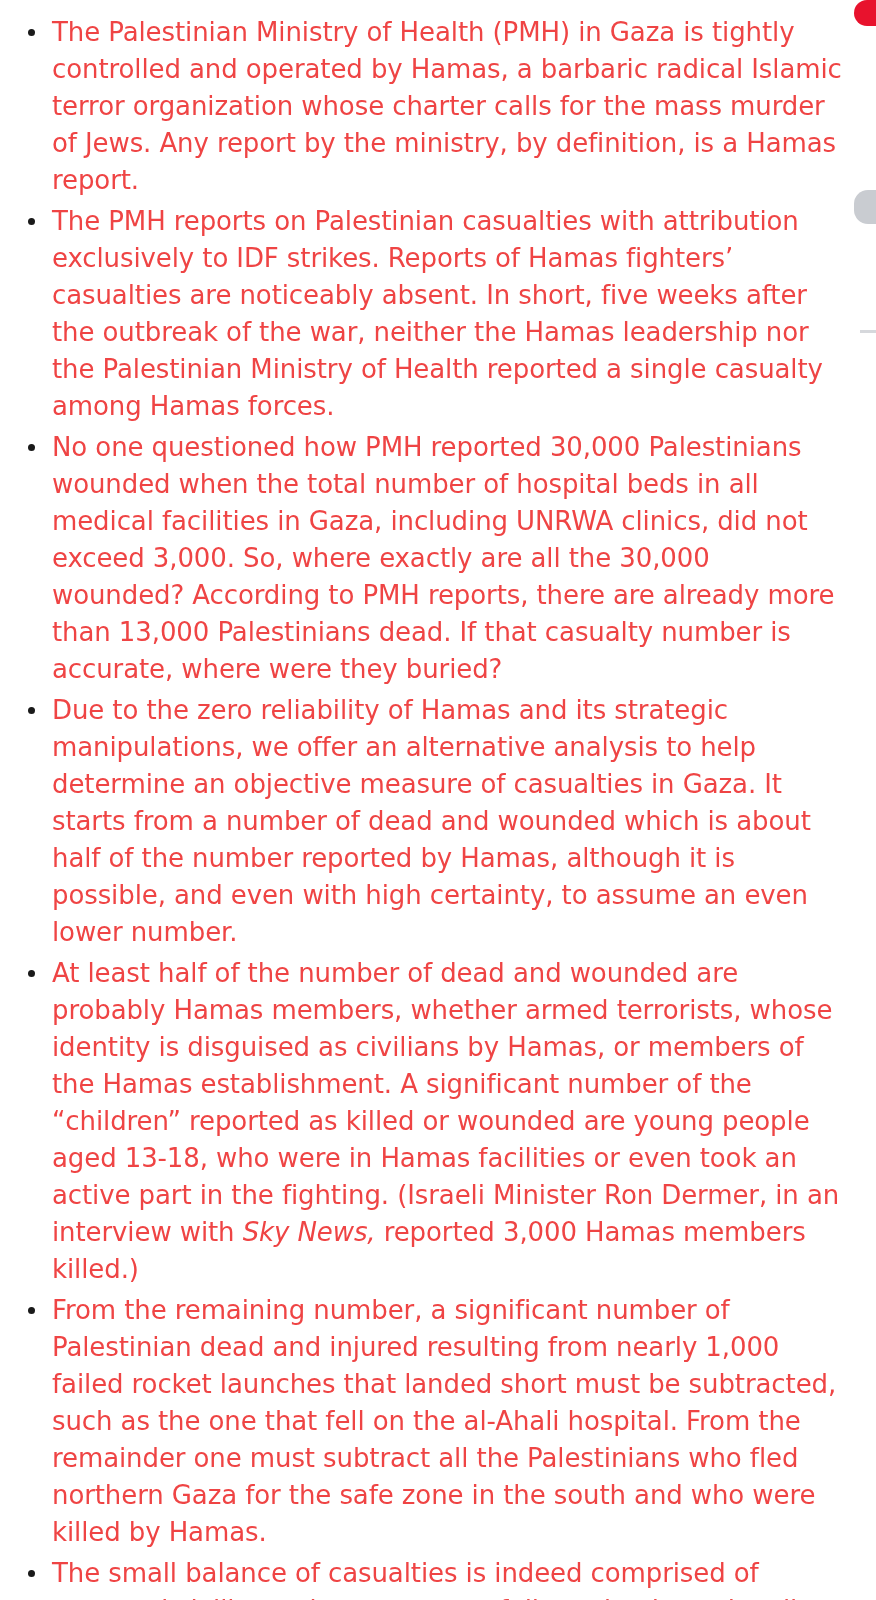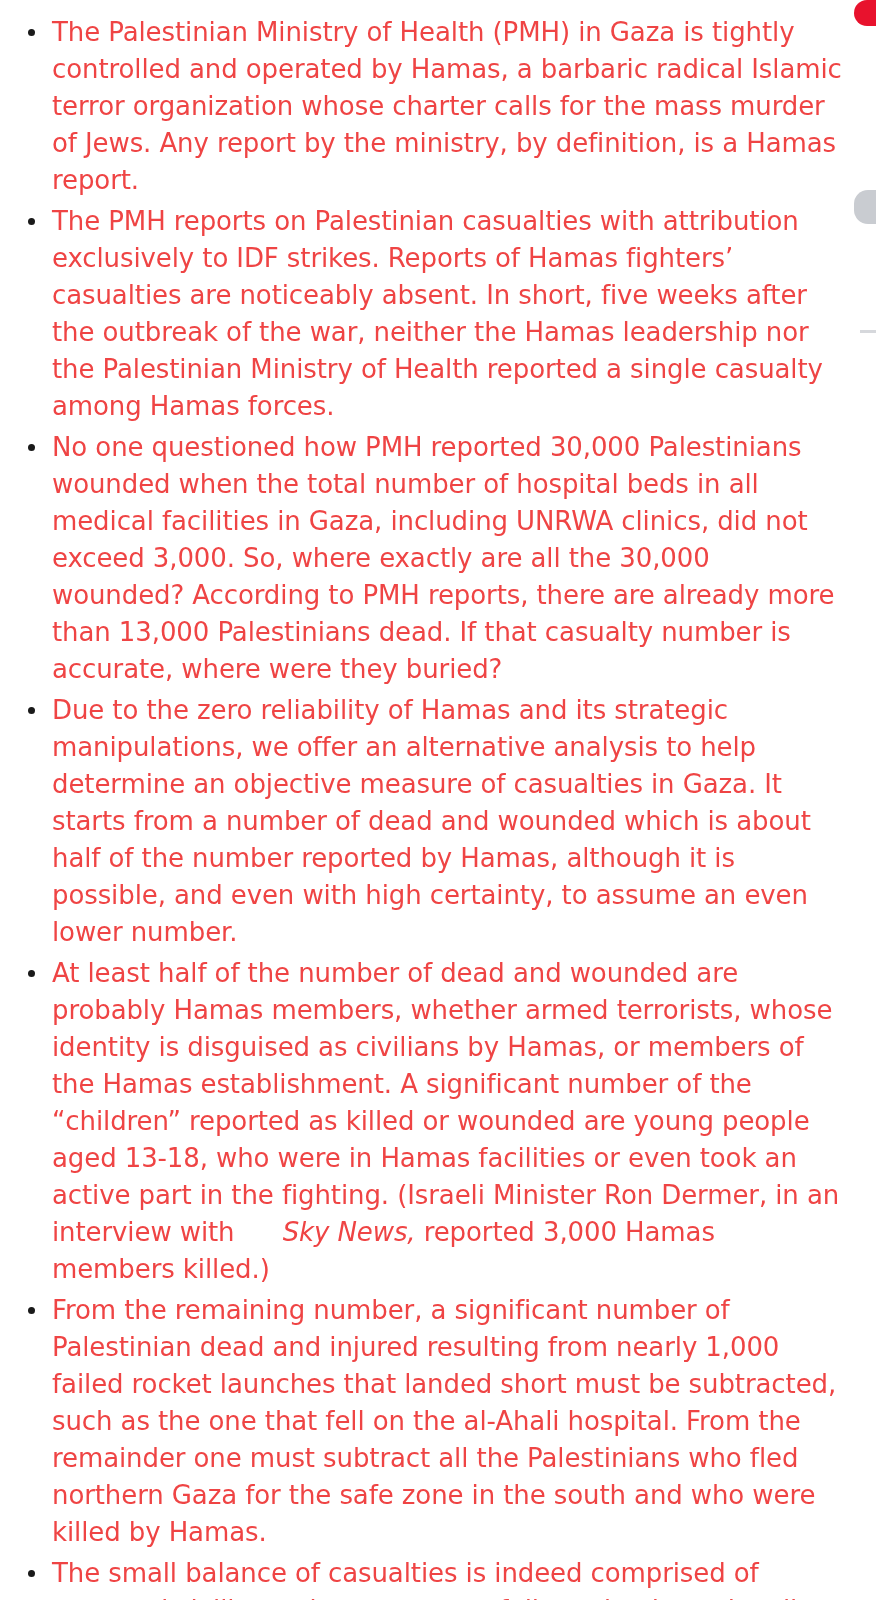--- a/index.html
+++ b/index.html
@@ -52,21 +52,20 @@
     position: absolute;
     left: 2px;
     top: 15px;
     width: 7px;
     height: 7px;
     background: #1a1a1a;
     border-radius: 50%;
   }
   em.italic {
     font-style: italic;
-    margin-left: 40px;
   }
   
   .edge-rail {
     position: absolute;
     top: 0;
     right: 0;
     width: 30px;
     height: 100%;
     pointer-events: none;
   }

